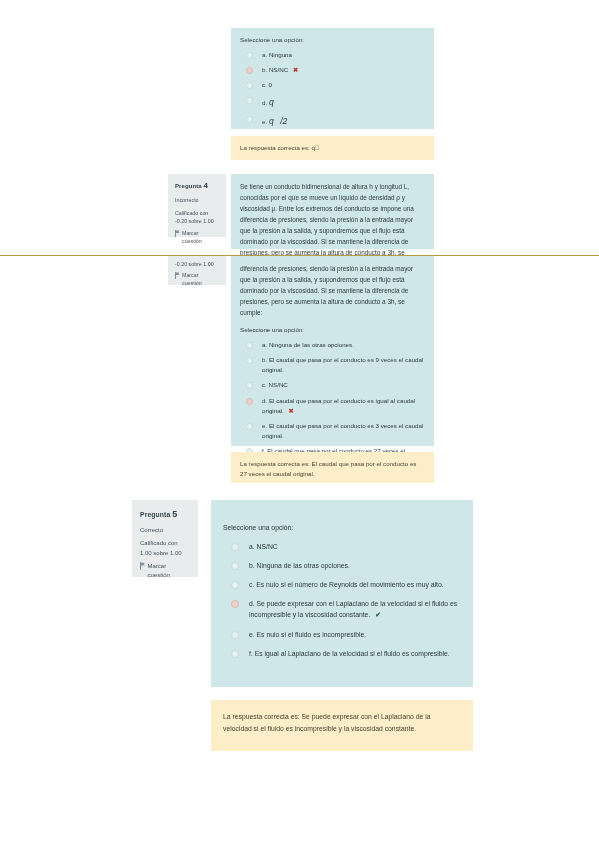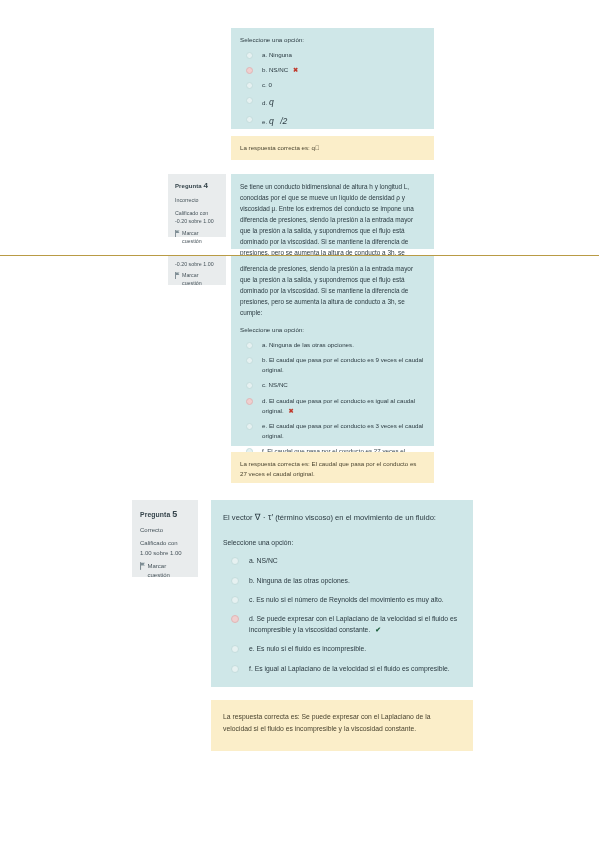--- a/index.html
+++ b/index.html
@@ -244,23 +244,20 @@
         <path d="M1.6 1 H9 L6.6 3.6 L9 6.2 H1.6 Z" fill="#7f8f96"></path>
       </svg>
       <span>
         <span>Marcar</span><br>
         <span>cuestión</span>
       </span>
     </span>
   </div>
 
   <div class="qbox" style="position:absolute;left:211px;top:500px;width:262px;height:187px;padding:10px 12px;">
-    <div class="stem nablastem">
-      <span>El vector </span><span class="sym">∇ · τ′</span><span> (término viscoso) en el movimiento de un fluido:</span>
-    </div>
     <div class="prompt" style="font-size:6.8px;margin:12px 0 7px 0;">Seleccione una opción:</div>
     <ul class="opts" style="font-size:6.8px;">
       <li style="font-size:6.8px;margin-bottom:8px;">
         <span class="radio" style="width:6px;height:6px;margin:2px 10px 0 8px;"></span>
         <span class="optlabel">
           <span>a.</span>
           <span>NS/NC</span>
         </span>
       </li>
       <li style="font-size:6.8px;margin-bottom:8px;">

